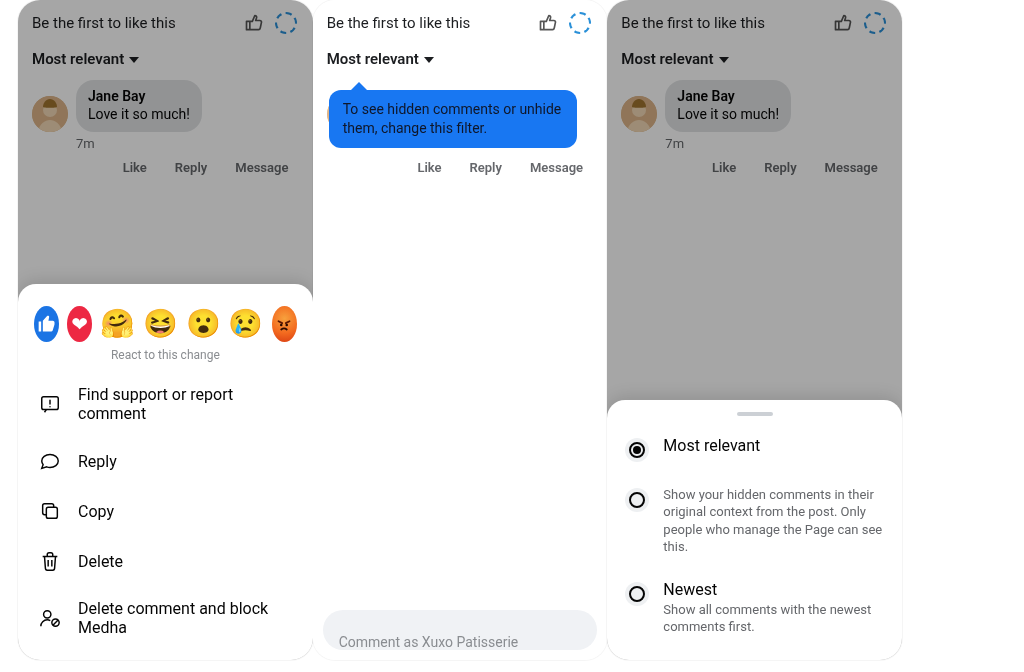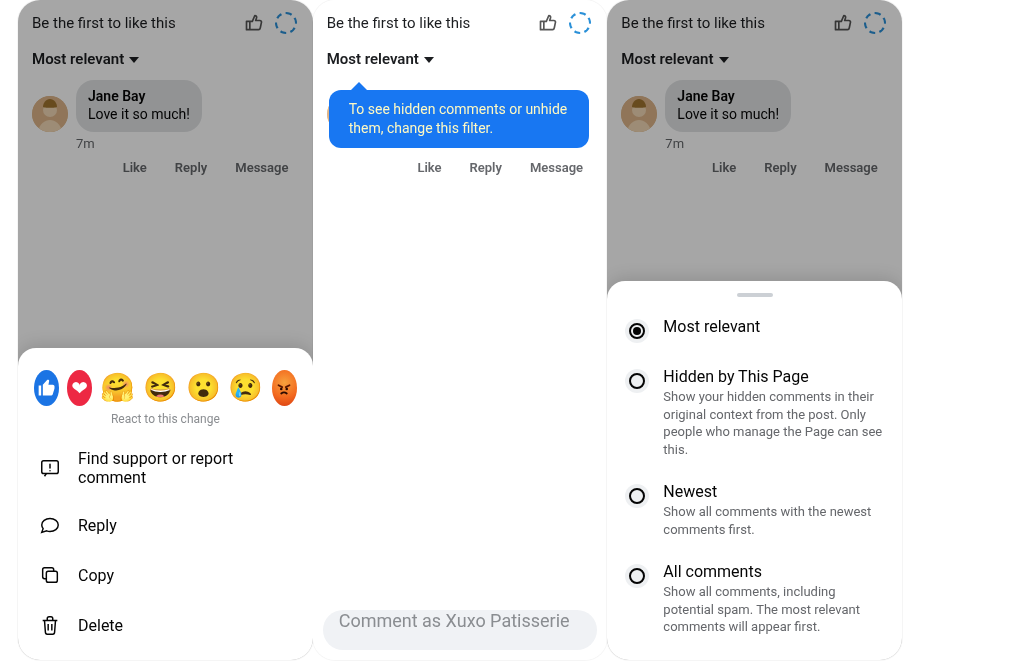--- a/index.html
+++ b/index.html
@@ -178,46 +178,46 @@
     width:24px; height:24px; flex:none;
     display:flex; align-items:center; justify-content:center;
     color:#050505;
   }
   .opt .oicon svg{ width:22px; height:22px; stroke:#050505; fill:none; stroke-width:1.6; }
 
   
   .tip{
     position:absolute;
     background:#1877f2;
-    color:#fef9c3;
+    color:#0f172a;
     font-size:14px;
     line-height:1.35;
-    padding:10px 20px;
+    padding:10px 14px;
     border-radius:12px;
     max-width:220px;
     z-index:3;
   }
   .tip::before{
     content:"";
     position:absolute;
     width:0;height:0;
     border:8px solid transparent;
     border-bottom-color:#1877f2;
     top:-16px; left:22px;
   }
   .composer{
     position:absolute;
     left:10px; right:10px; bottom:10px;
     height:40px;
     background:#f0f2f5;
     border-radius:20px;
-    display:flex; align-items:flex-start;
+    display:flex; align-items:flex-end;
     padding:0 16px;
     color:#8a8d91;
-    font-size:18px;
+    font-size:14px;
   }
 
   
   .fopt{
     display:flex; gap:14px; align-items:flex-start;
     padding:10px 4px 14px;
   }
   .radio{
     width:24px; height:24px; flex:none;
     border-radius:50%;
@@ -339,20 +339,31 @@
         <span>Copy</span>
       </div>
       <div class="opt">
         <span class="oicon">
           <svg viewBox="0 0 24 24">
               <path d="M4 7h16M9 7V5a2 2 0 0 1 2-2h2a2 2 0 0 1 2 2v2M6 7l1 13a2 2 0 0 0 2 2h6a2 2 0 0 0 2-2l1-13M10 11v7M14 11v7"></path>
             </svg>
         </span>
         <span>Delete</span>
       </div>
+      <div class="opt">
+        <span class="oicon">
+          <svg viewBox="0 0 24 24">
+              <circle cx="9" cy="8" r="4"></circle>
+              <path d="M2 21c0-3.9 3.1-7 7-7 1.2 0 2.3.3 3.3.8"></path>
+              <circle cx="18" cy="17" r="4"></circle>
+              <path d="M15.2 19.8l5.6-5.6"></path>
+            </svg>
+        </span>
+        <span>Delete comment and block Medha</span>
+      </div>
     </div>
   </div>
 
   <div class="phone">
     <div class="pane">
       <div class="topbar">
         <span>Be the first to like this</span>
         <span class="spacer"></span>
         <span class="icon-btn">
           <svg viewBox="0 0 24 24" width="20" height="20" fill="none" stroke="#555" stroke-width="2" stroke-linejoin="round" stroke-linecap="round">
@@ -448,38 +459,28 @@
           </div>
         <div class="ftxt">
           <div class="ftitle">Most relevant</div>
         </div>
       </div>
       <div class="fopt">
         <div class="radio">
             <div class="ring"></div>
           </div>
         <div class="ftxt">
-          <div class="ftitle">Hidden by This Page</div>
           <div class="fdesc">Show your hidden comments in their original context from the post. Only people who manage the Page can see this.</div>
         </div>
       </div>
       <div class="fopt">
         <div class="radio">
             <div class="ring"></div>
           </div>
         <div class="ftxt">
           <div class="ftitle">Newest</div>
           <div class="fdesc">Show all comments with the newest comments first.</div>
         </div>
       </div>
-      <div class="fopt">
-        <div class="radio">
-            <div class="ring"></div>
-          </div>
-        <div class="ftxt">
-          <div class="ftitle">All comments</div>
-          <div class="fdesc">Show all comments, including potential spam. The most relevant comments will appear first.</div>
-        </div>
-      </div>
     </div>
   </div>
 
 </div>
 
 </body></html>

